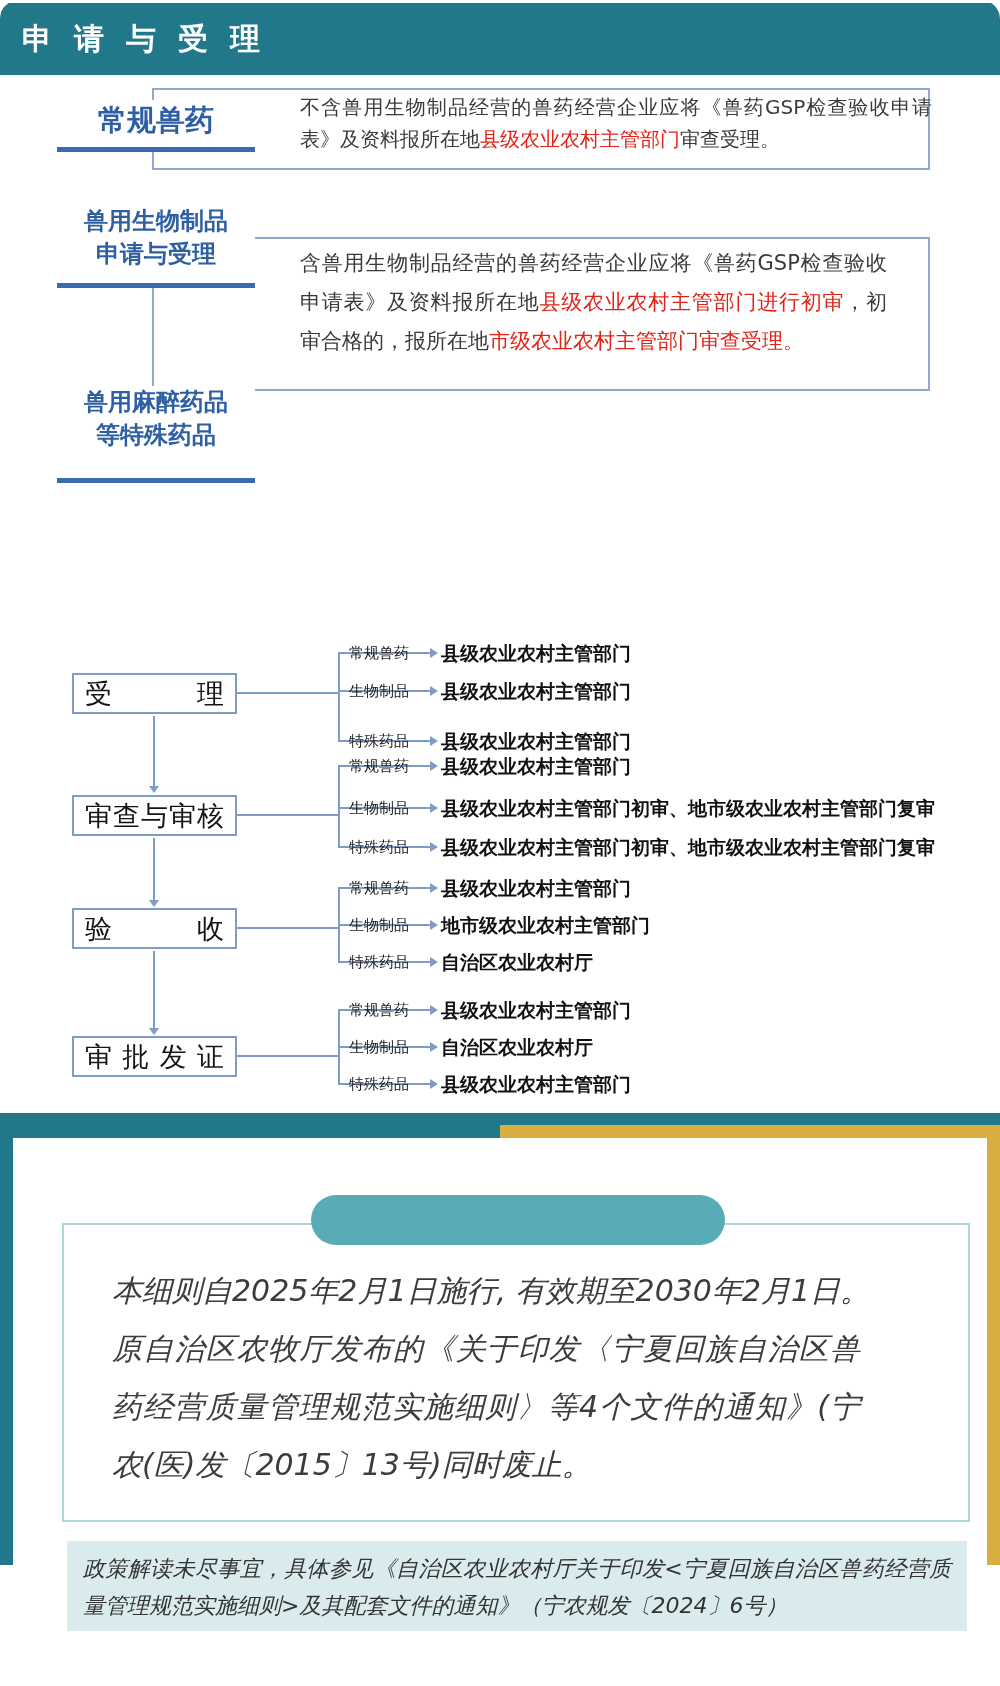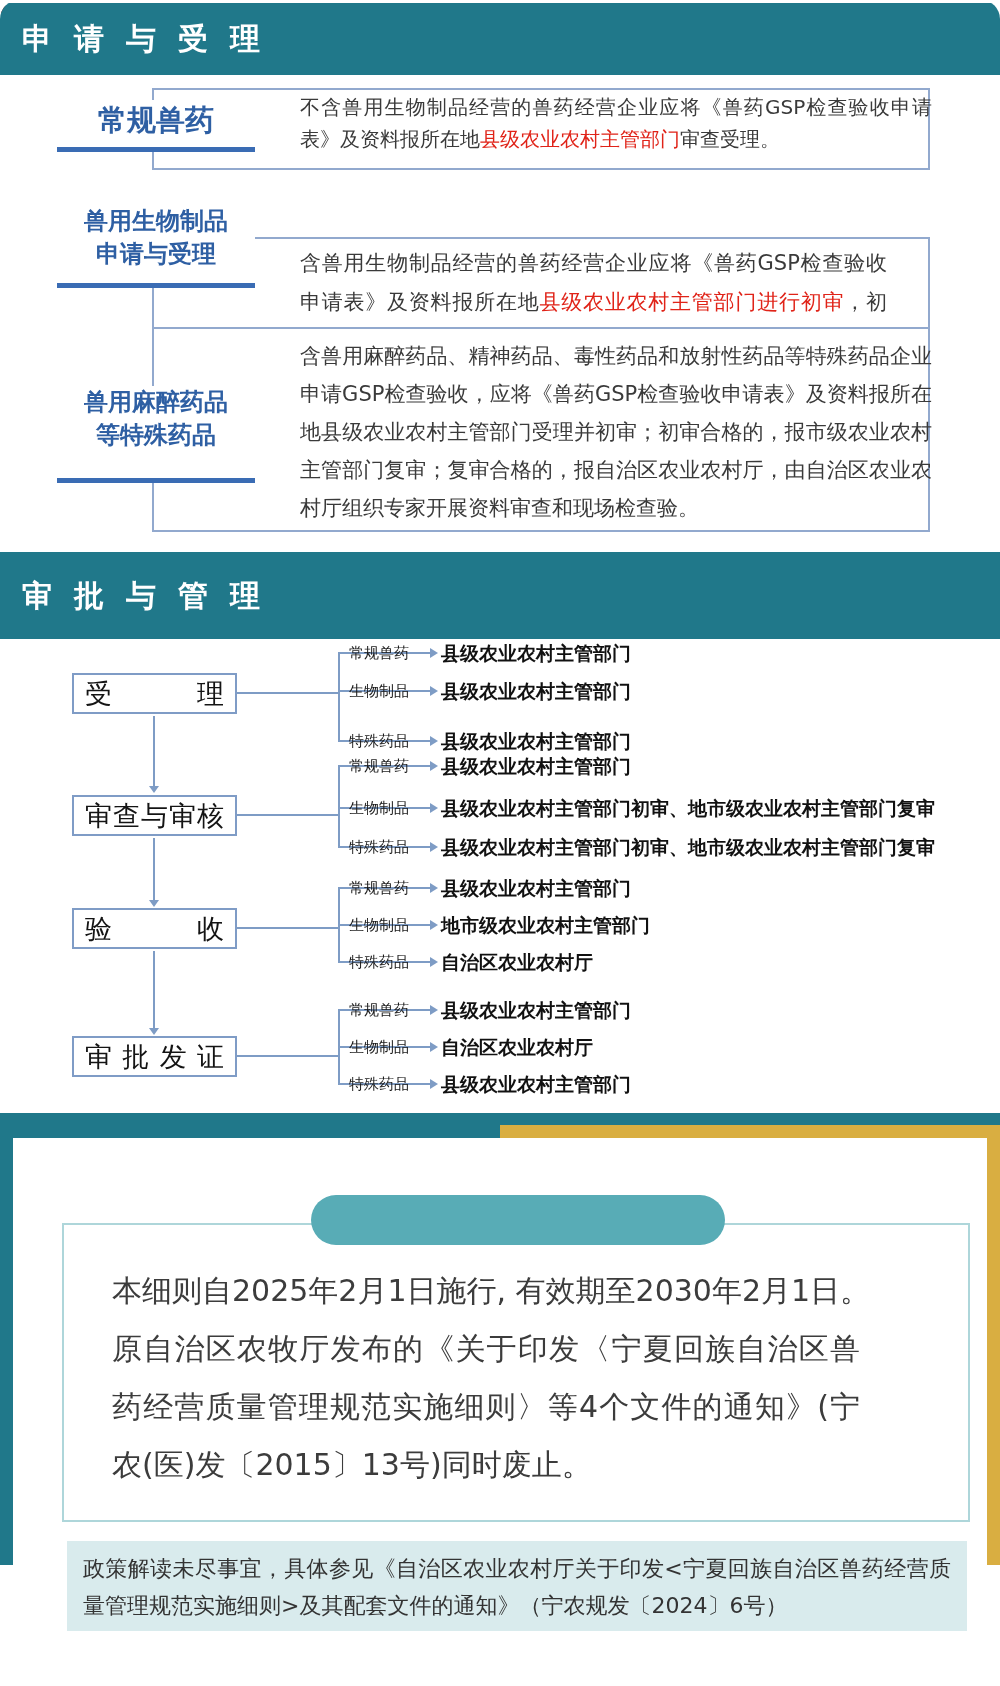--- a/index.html
+++ b/index.html
@@ -40,21 +40,21 @@
   }
   .hline{position:absolute;left:338px;width:94px;height:2px;background:#7e9cc5;}
   .hline::after{
     content:'';position:absolute;right:-6px;top:-4px;
     border-left:8px solid #7e9cc5;border-top:5px solid transparent;border-bottom:5px solid transparent;
   }
   .btag{position:absolute;left:349px;font-size:15px;line-height:18px;color:#1b1b1b;white-space:nowrap;}
   .btgt{position:absolute;left:441px;font-size:19px;line-height:26px;font-weight:600;color:#111;white-space:nowrap;}
 
   
-  #bottom{position:absolute;left:0;top:1113px;width:1000px;height:452px;background:#20788a;}
+  #bottom{position:absolute;left:0;top:1113px;width:1000px;height:452px;background:#20788a;font-style:italic;}
   #gold{position:absolute;left:500px;top:12px;width:500px;bottom:0;background:#d9ae41;}
   #card{position:absolute;left:13px;top:25px;width:974px;height:530px;background:#fff;}
   #pill{position:absolute;left:298px;top:57px;width:414px;height:50px;border-radius:25px;background:#58acb6;z-index:3;}
   #ibox{position:absolute;left:49px;top:85px;width:908px;height:299px;border:2px solid #aed6da;box-sizing:border-box;z-index:1;}
   .para{position:absolute;left:99px;margin:0;font-size:30px;line-height:58px;color:#3c3c3c;text-align:justify;z-index:2;}
   #note{position:absolute;left:54px;top:403px;width:900px;height:90px;background:#d9ebed;box-sizing:border-box;padding:9px 16px 0;}
   #note p{margin:0;font-size:22px;line-height:37px;color:#333;text-align:justify;}
 </style>
 </head>
 <body>
@@ -77,32 +77,26 @@
 
   <div class="cbox" style="top:195px;height:154px;margin-top:42px;">
     <p class="ctext" style="top:5px;width:587px;font-size:21px;line-height:39px;"><span class="sg">含兽用生物制品经营的兽药经营企业应将《兽药GSP检查验收申请表》及资料报所在地</span><span class="sg red">县级农业农村主管部门进行初审</span><span class="sg">，初审合格的，报所在地</span><span class="sg red">市级农业农村主管部门审查受理。</span></p>
   </div>
   <div class="lblwrap" style="top:205px;">
     <div class="lbl" style="font-size:24px;line-height:33px;">兽用生物制品
 申请与受理</div>
     <div class="lblline" style="margin-top:12px;"></div>
   </div>
 
-  <div class="cbox" style="top:327px;height:205px;">
-    <p class="ctext" style="top:8px;width:632px;font-size:21px;line-height:38px;"><span class="sg">含兽用麻醉药品、精神药品、毒性药品和放射性药品等特殊药品企业申请GSP检查验收，应将《兽药GSP检查验收申请表》及资料报所在地县级农业农村主管部门受理并初审；初审合格的，报市级农业农村主管部门复审；复审合格的，报自治区农业农村厅，由自治区农业农村厅组织专家开展资料审查和现场检查验。</span></p>
-  </div>
   <div class="lblwrap" style="top:386px;">
     <div class="lbl" style="font-size:24px;line-height:33px;">兽用麻醉药品
 等特殊药品</div>
     <div class="lblline" style="margin-top:26px;"></div>
   </div>
 
-  <header class="band" style="top:552px;height:87px;">
-    <span class="band-title" style="line-height:87px;">审批与管理</span>
-  </header>
 
   <div class="stagebox" style="top:673px;">受理</div>
   <div class="stagebox" style="top:795px;">审查与审核</div>
   <div class="stagebox" style="top:1036px;">审批发证</div>
   <div class="stagebox" style="top:908px;">验收</div>
 
   <div class="darrow" style="top:716px;height:70px;"></div>
   <div class="darrow" style="top:838px;height:62px;"></div>
   <div class="darrow" style="top:951px;height:77px;"></div>
 

